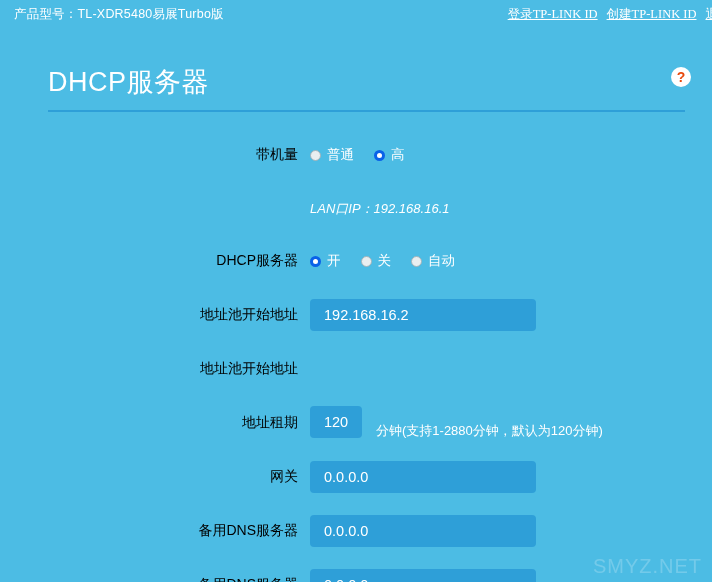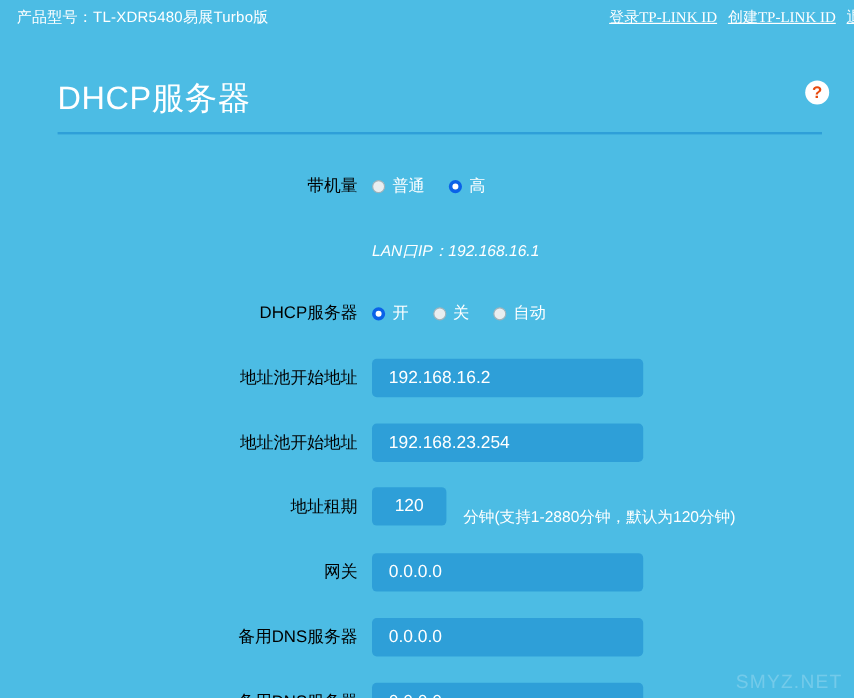--- a/index.html
+++ b/index.html
@@ -151,21 +151,21 @@
     font-family: "Liberation Sans", "DejaVu Sans", sans-serif;
     font-size: 14.5px;
     height: 32px;
     line-height: 32px;
     padding: 0 14px;
     box-sizing: border-box;
     outline: none;
   }
   .input.wide { width: 226px; }
   .input.small {
-    width: 62px;
+    width: 52px;
     text-align: center;
     padding: 0 6px;
     font-size: 14.5px;
   }
   .input::placeholder { color: #d8eef8; }
   .hint {
     color: #ffffff;
     font-size: 13px;
     margin-left: 14px;
     white-space: nowrap;
@@ -174,21 +174,21 @@
 
   
   .gap-sm { height: 22px; }
   .gap-md { height: 24px; }
 
   
   .watermark {
     position: absolute;
     right: 10px; bottom: 4px;
     color: rgba(255,255,255,0.22);
-    font-size: 16px;
+    font-size: 20px;
     letter-spacing: 1px;
     pointer-events: none;
     user-select: none;
     margin-top: 44px;
   }
 </style>
 </head>
 <body>
 
 <div class="topbar">
@@ -261,23 +261,20 @@
     <div class="row-label">地址池开始地址</div>
     <div class="row-field">
       <input class="input wide" type="text" value="192.168.16.2" style="">
     </div>
   </div>
 
   <div class="gap-md"></div>
 
   <div class="row">
     <div class="row-label">地址池开始地址</div>
-    <div class="row-field">
-      <input class="input wide" type="text" value="192.168.23.254" style="">
-    </div>
   </div>
 
   <div class="gap-md"></div>
 
   <div class="row">
     <div class="row-label">地址租期</div>
     <div class="row-field">
       <input class="input small" type="text" value="120" style="">
       <span class="hint">分钟(支持1-2880分钟，默认为120分钟)</span>
     </div>

